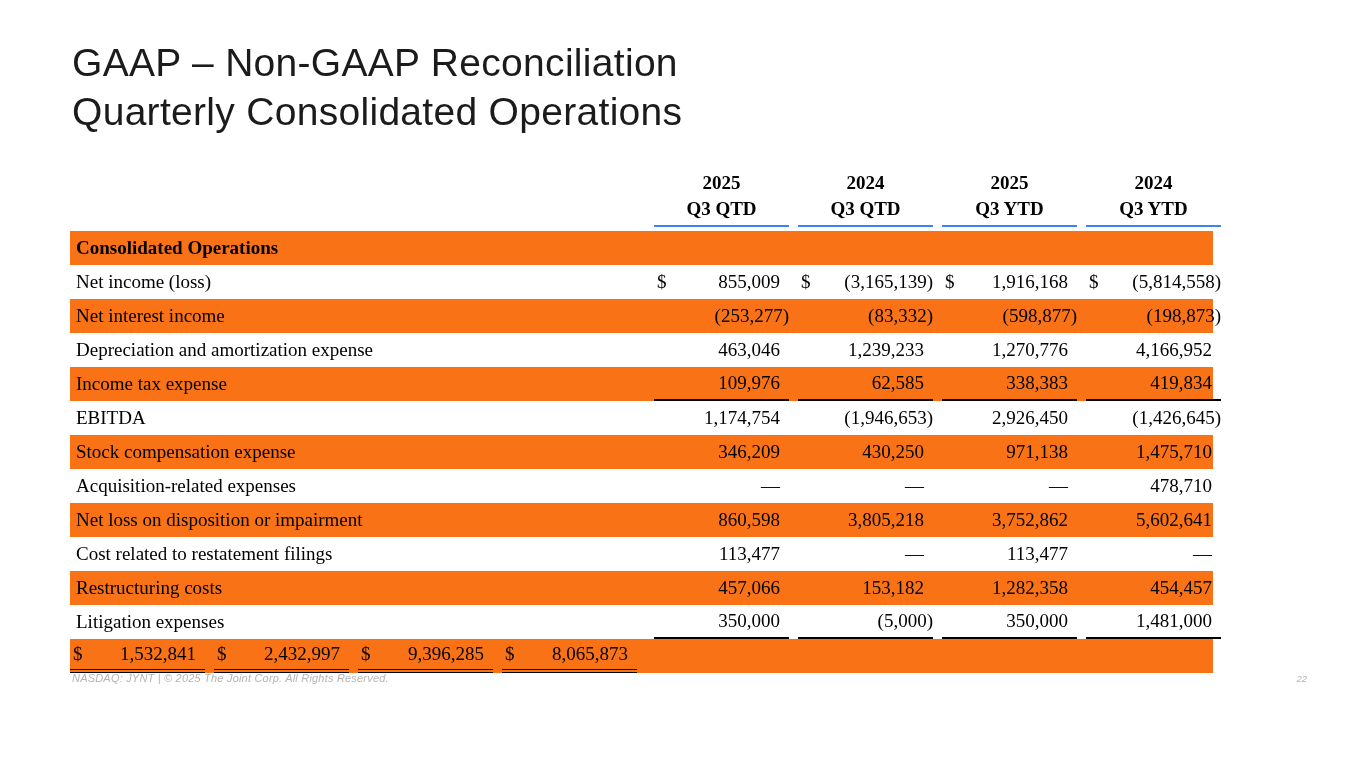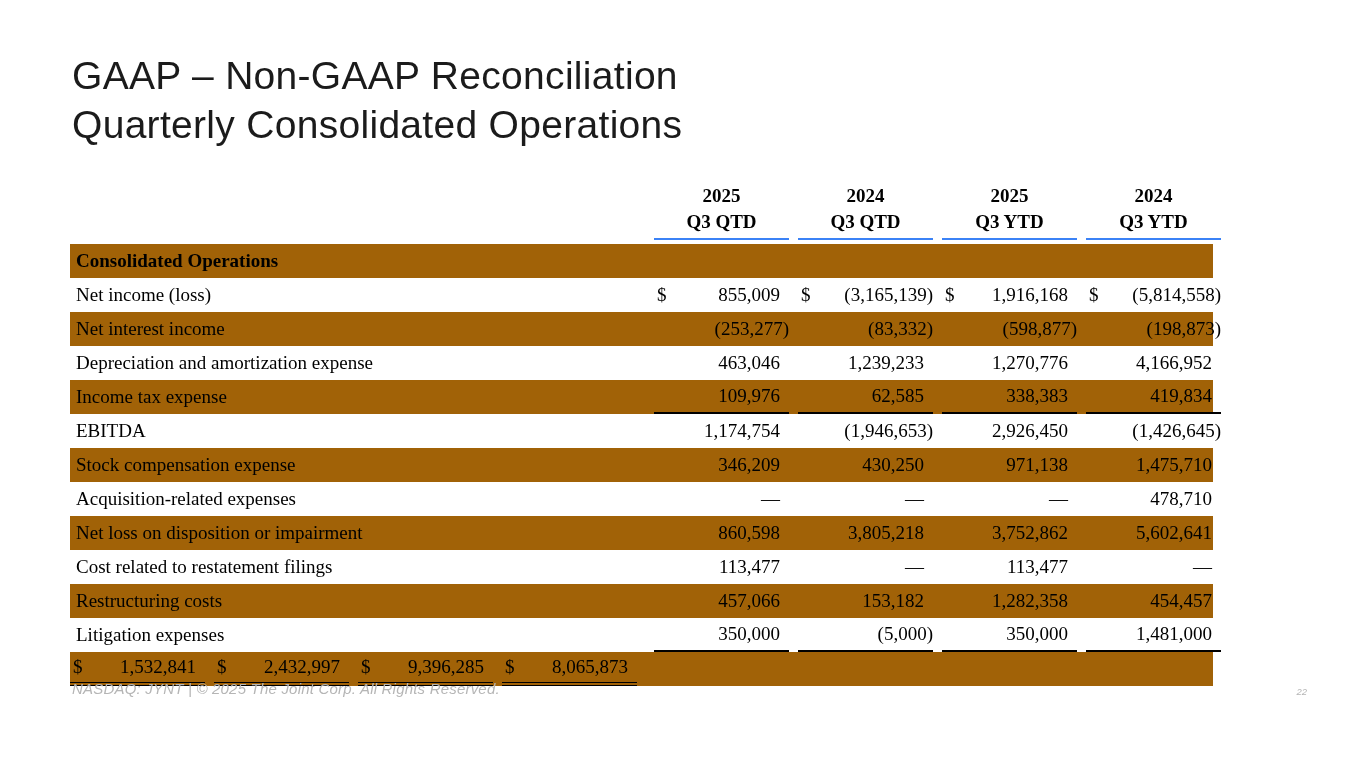--- a/index.html
+++ b/index.html
@@ -1,50 +1,49 @@
 <!DOCTYPE html>
 <html><head>
 <meta charset="utf-8">
 <style>
   * { margin:0; padding:0; box-sizing:border-box; }
   html,body { width:1365px; height:768px; background:#ffffff; overflow:hidden; }
   .slide {
     position:relative; width:1365px; height:708px; background:#ffffff;
     font-family:"Liberation Sans", sans-serif;
-    margin-top:13px;
   }
   .title {
     position:absolute; left:72px; top:38px;
     font-size:39px; line-height:49px; font-weight:400;
     color:#1b1b1b; letter-spacing:0.3px;
   }
   .fin-table {
     position:absolute; left:70px; top:170px; width:1143px;
     font-family:"Liberation Serif", serif; font-size:19px; color:#000;
   }
   .hrow { display:flex; column-gap:9px; }
   .hlabel { flex:0 0 575px; }
   .hgroup {
     flex:0 0 135px; text-align:center; font-weight:bold;
     border-bottom:2px solid #3b82f6; padding-bottom:3px;
   }
   .hyear, .hperiod { line-height:26px; }
   .tbody { margin-top:4px; }
   .trow { display:flex; column-gap:9px; height:34px; }
-  .shade { background:#a16207; }
+  .shade { background:#f97316; }
   .tlabel { flex:0 0 575px; padding-left:6px; display:flex; align-items:center; }
   .section-label { font-weight:bold; }
   .tcell { flex:0 0 135px; display:flex; align-items:center; padding-left:3px; }
   .u1 { border-bottom:2px solid #000;justify-content:flex-end; }
   .u2 { border-bottom:4px double #000; }
   .val { margin-left:auto; }
   .val.pad { padding-right:9px; }
   .footer-left {
     position:absolute; left:72px; bottom:24px;
-    font-size:15px; font-style:italic; color:#b5b5b5; letter-spacing:0.2px;
+    font-size:11px; font-style:italic; color:#b5b5b5; letter-spacing:0.2px;
   }
   .page-num {
     position:absolute; right:58px; bottom:24px;
     font-size:9.5px; font-style:italic; color:#b5b5b5;
   }
 </style>
 </head>
 <body>
 
 <div class="slide">

